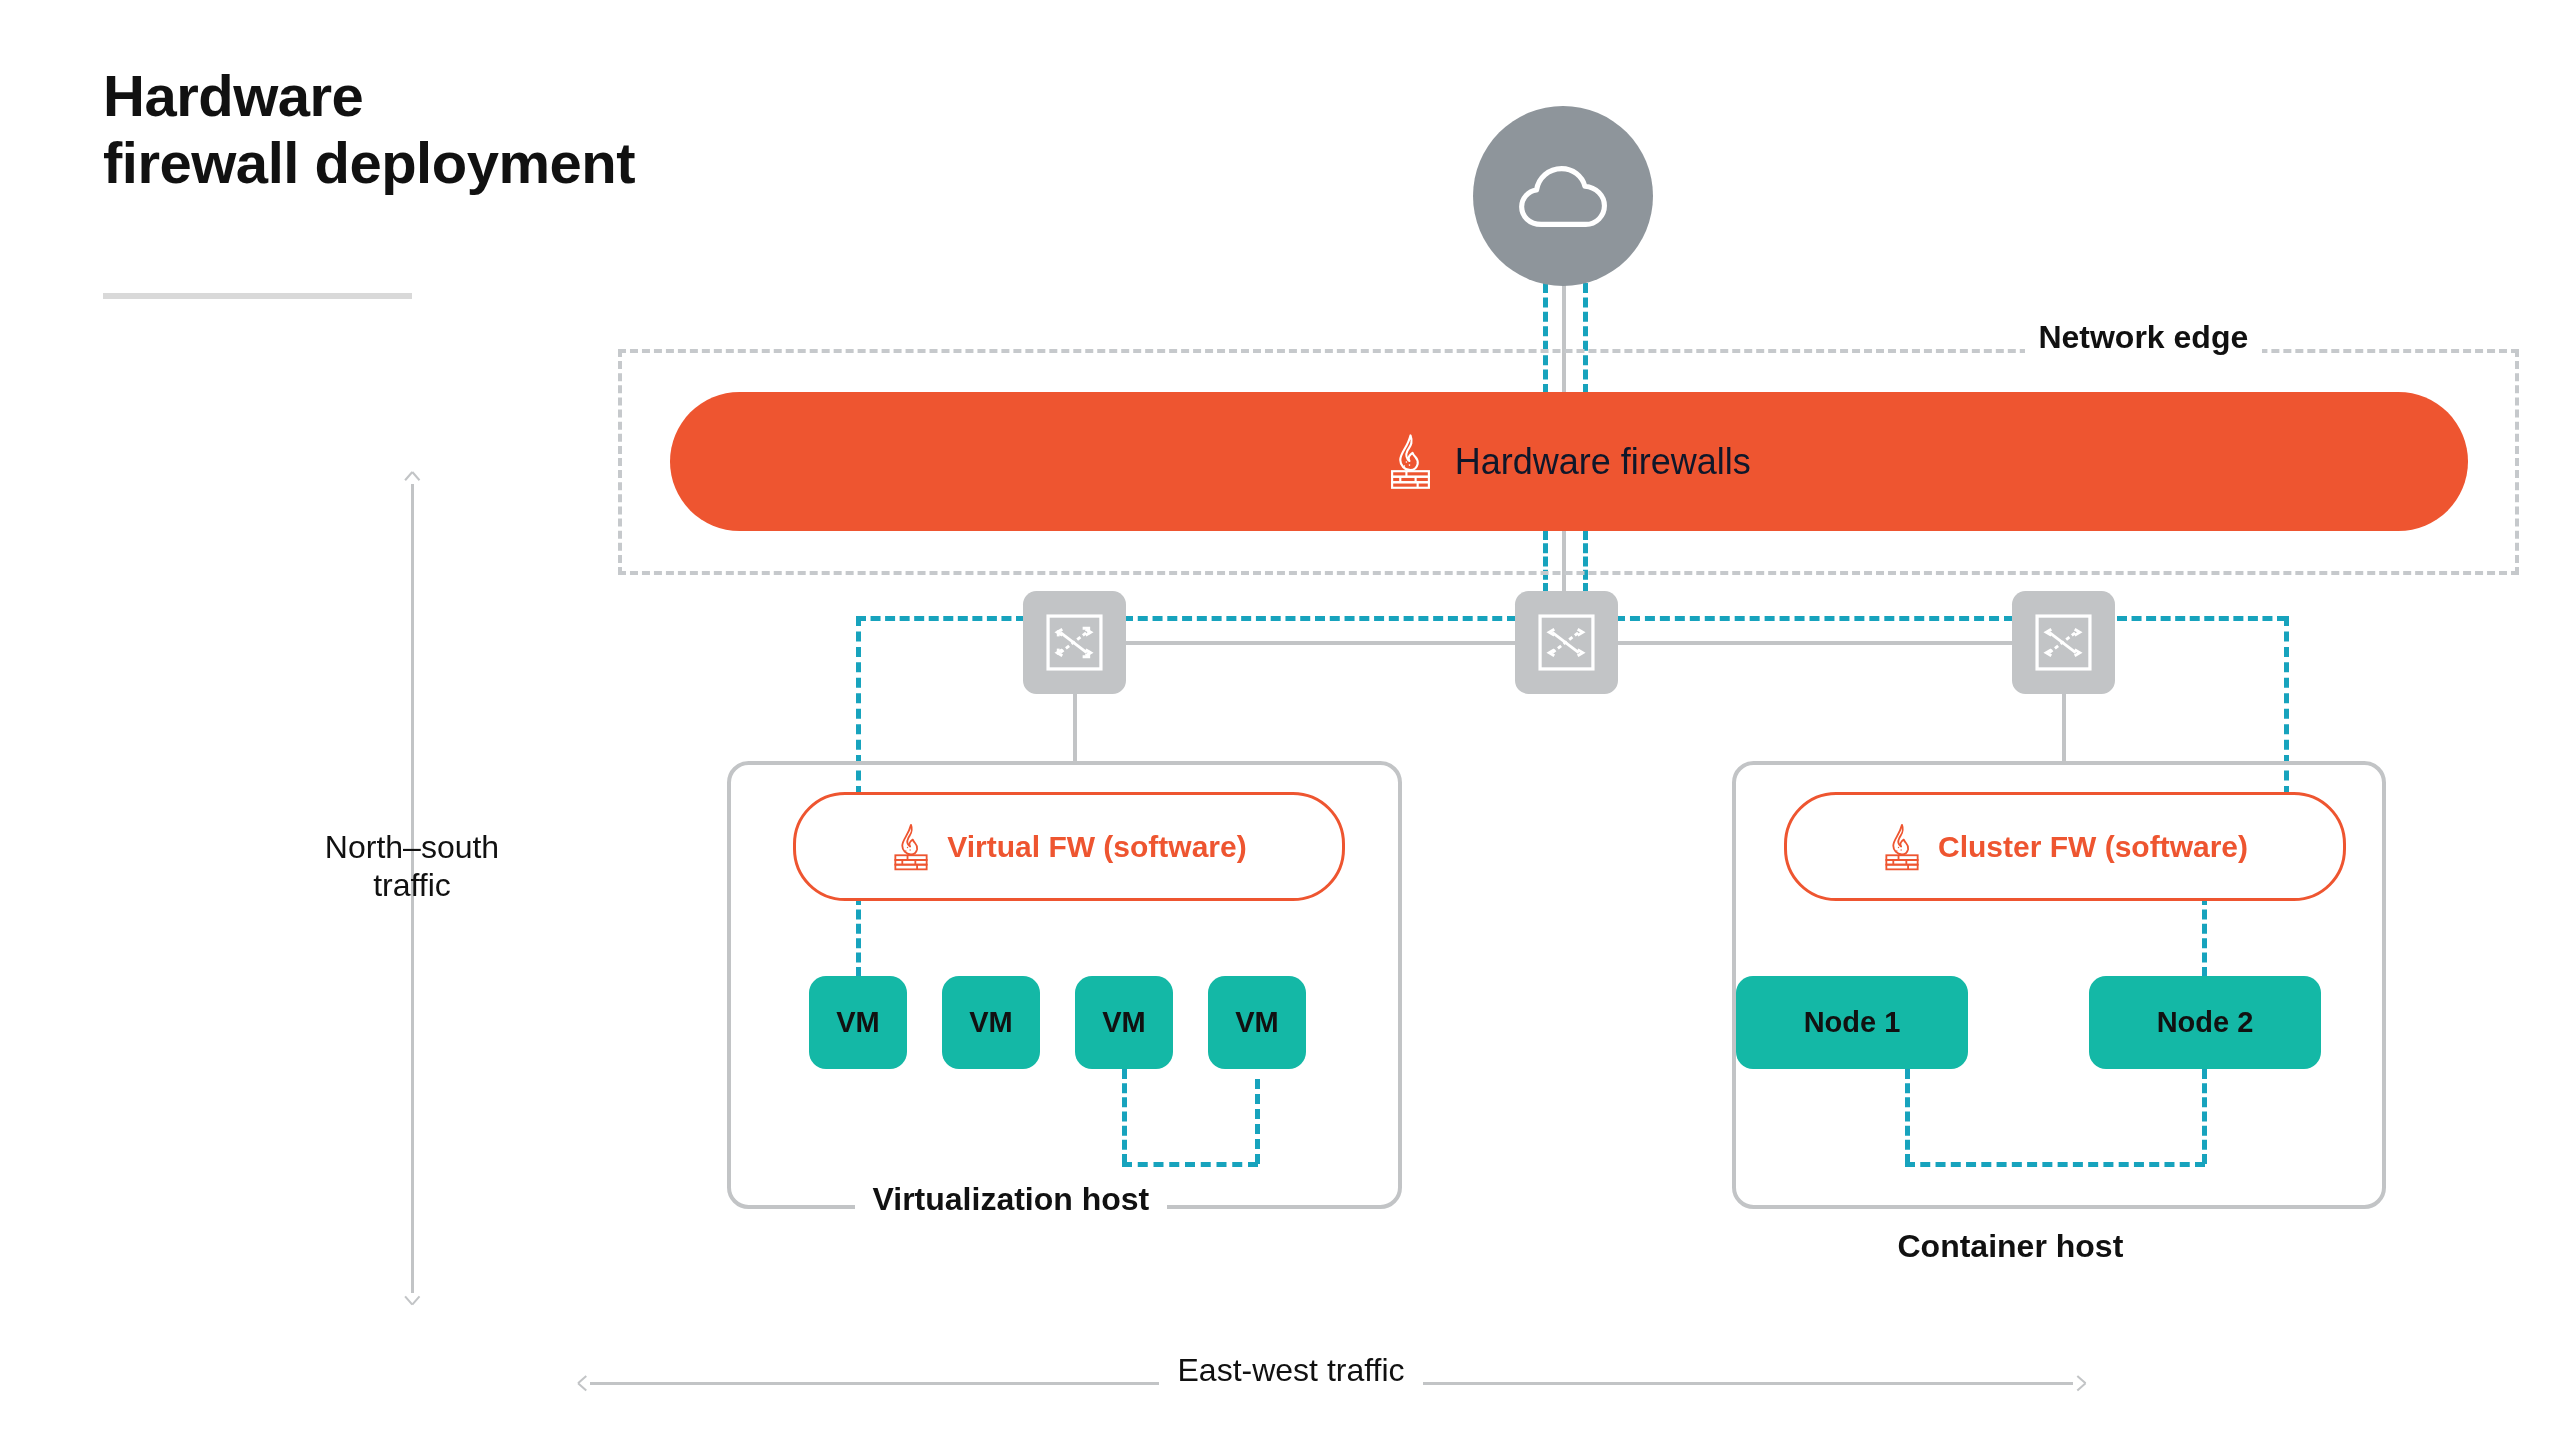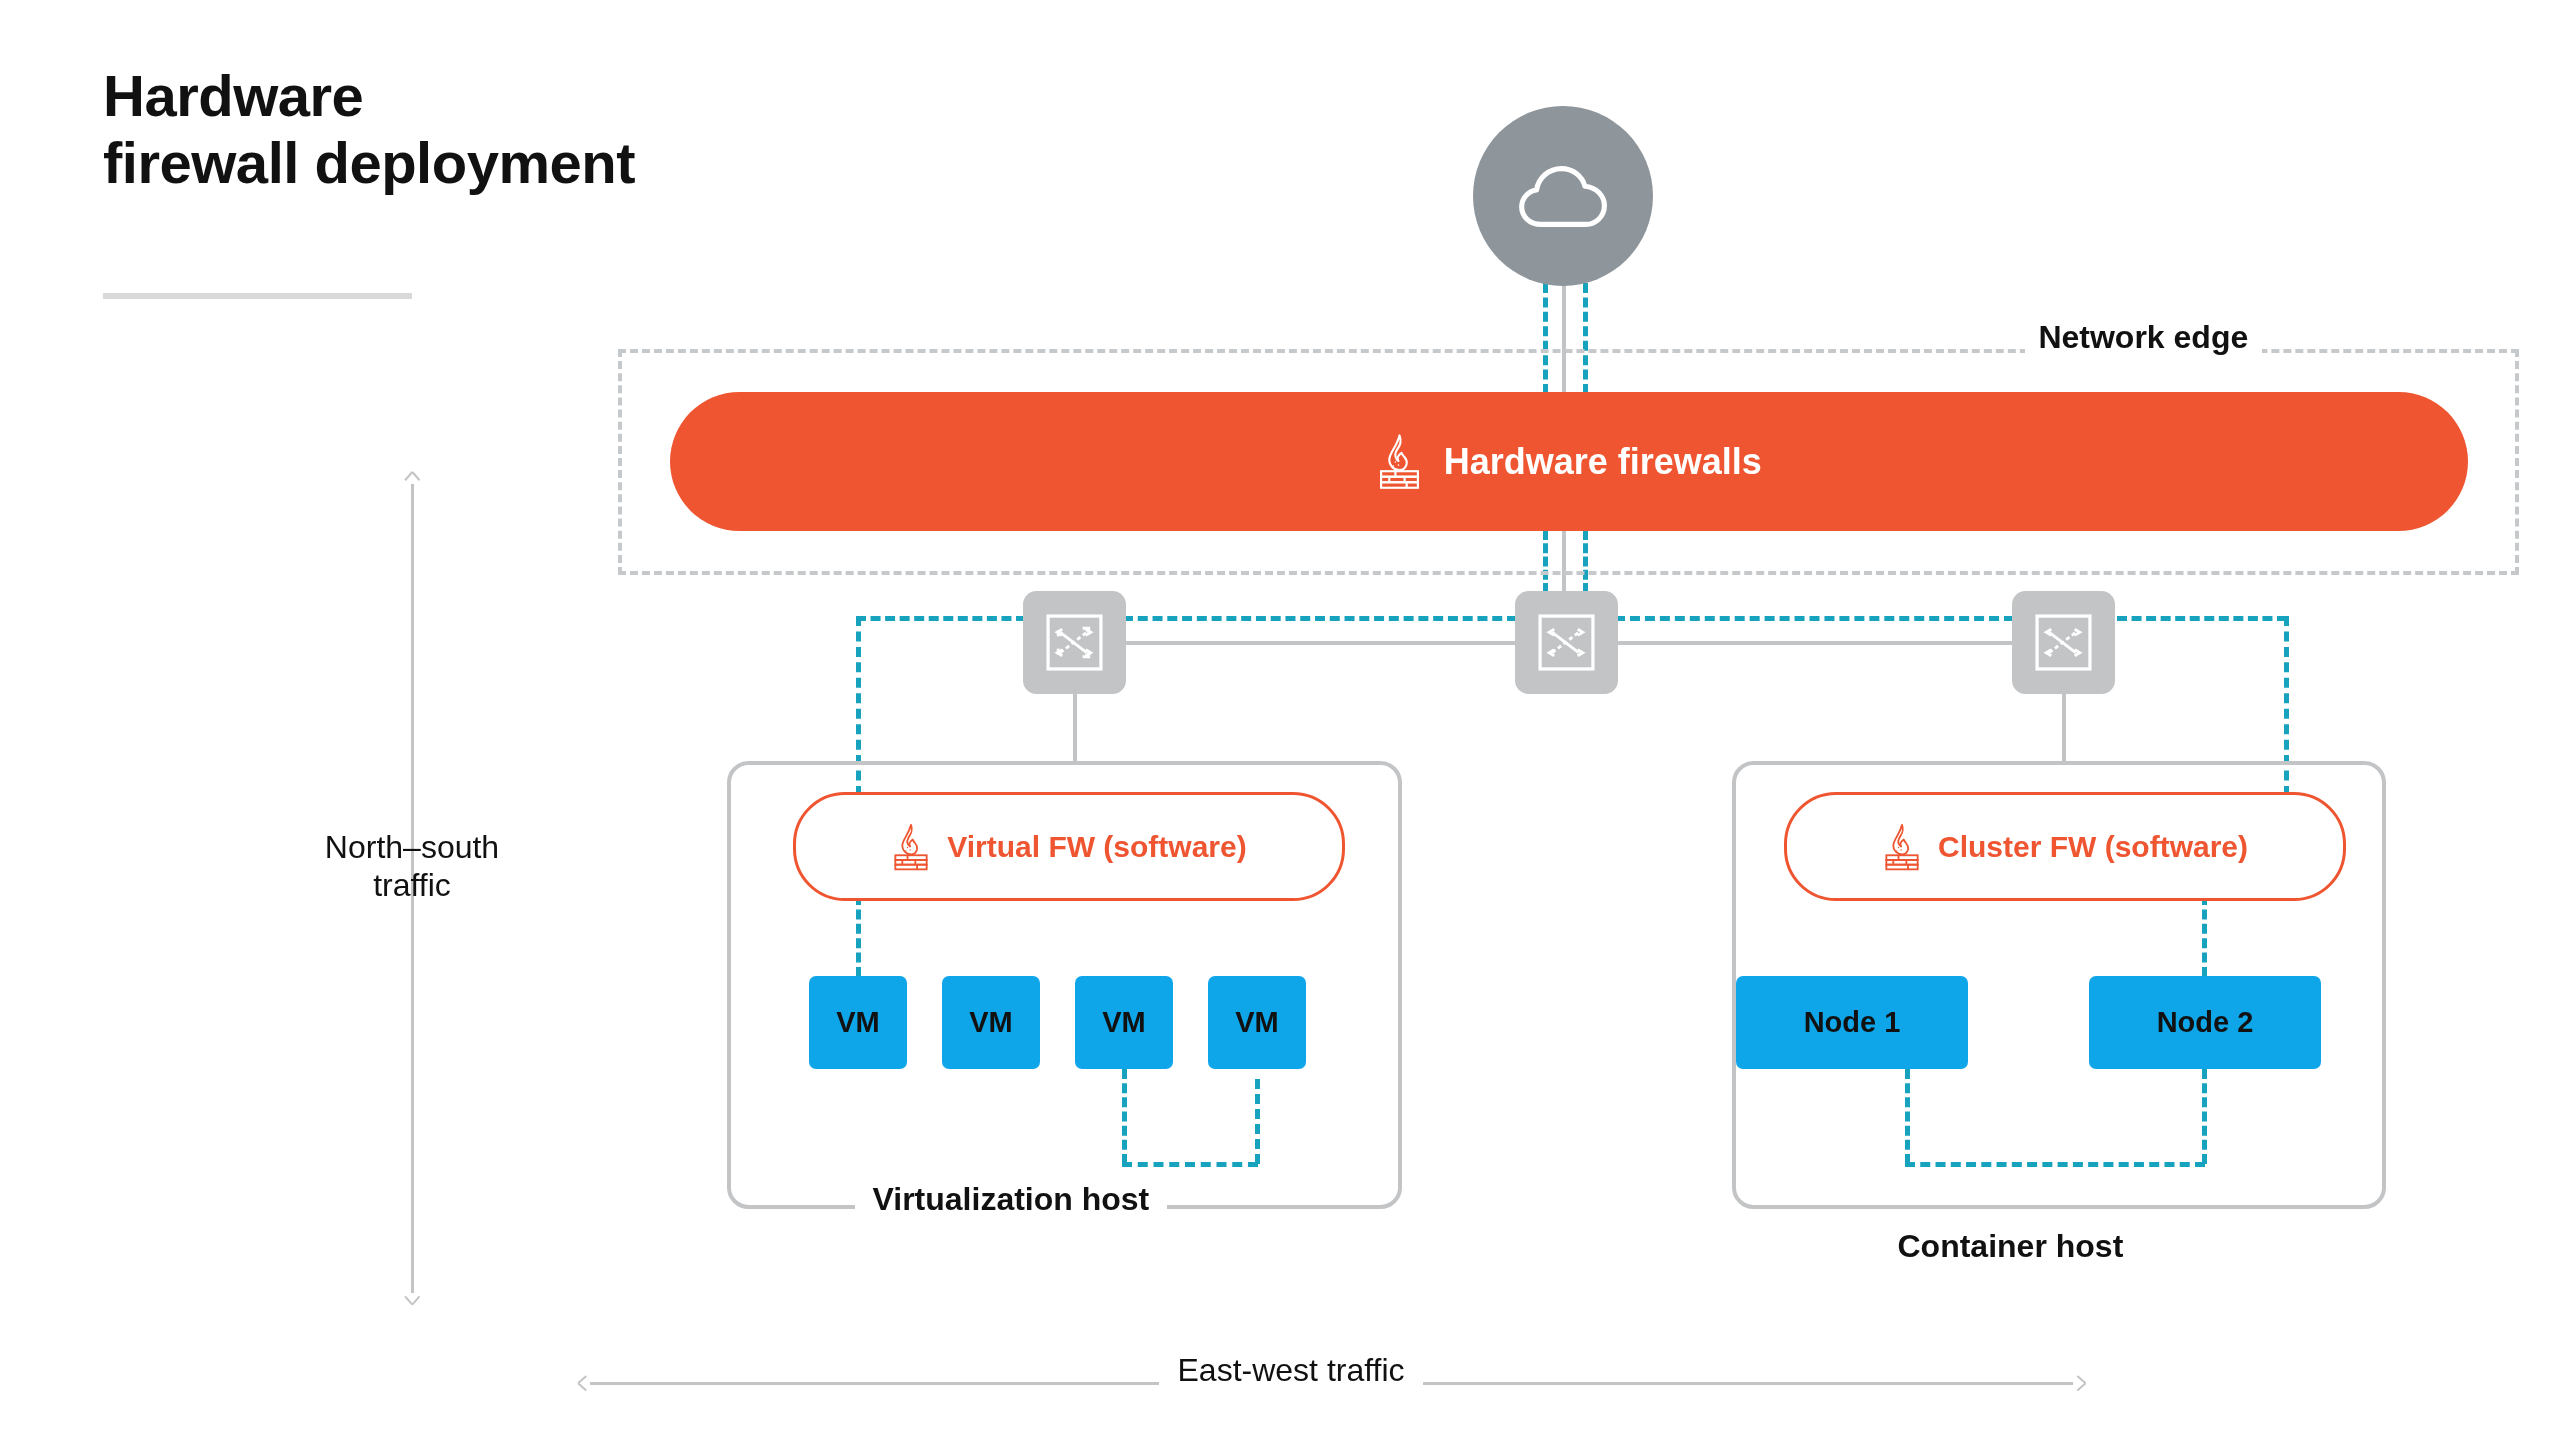--- a/index.html
+++ b/index.html
@@ -24,21 +24,21 @@
   #edge-box{position:absolute;left:618px;top:349px;width:1901px;height:226px;
             border:4.6px dashed #C6C9CC;box-sizing:border-box;}
   #edge-label{position:absolute;left:2025px;top:319px;
               background:#fff;padding:0 13.4px;font-size:32px;font-weight:bold;color:#111;
               white-space:nowrap;}
 
   
   #hw-bar{position:absolute;left:670px;top:392px;width:1798px;height:139px;
           background:#EE5530;border-radius:70px;
           display:flex;align-items:center;justify-content:center;gap:20.6px;}
-  #hw-bar .lbl{font-size:36px;font-weight:bold;color:#ffffff;white-space:nowrap;text-align:center;}
+  #hw-bar .lbl{font-size:36px;font-weight:normal;color:#0f172a;white-space:nowrap;text-align:center;}
 
   
   .switch{position:absolute;width:103px;height:103px;background:#C2C4C6;
           border-radius:13.4px;display:flex;align-items:center;justify-content:center;}
   #switch-left{left:1023px;top:591px;}
   #switch-mid{left:1515px;top:591px;}
   #switch-right{left:2012px;top:591px;}
 
   
   .host{position:absolute;border:4.6px solid #C2C4C6;border-radius:21.6px;box-sizing:border-box;}
@@ -51,21 +51,21 @@
   #label-cont{left:1880px;top:1228px;}
 
   
   .fw-pill{position:absolute;height:103px;border:3.6px solid #EE5530;border-radius:52px;
            display:flex;align-items:center;justify-content:center;gap:16px;background:#fff;}
   #fw-virt{left:793px;top:792px;width:546px;}
   #fw-cont{left:1784px;top:792px;width:556px;}
   .fw-pill .lbl{font-size:30px;font-weight:bold;color:#EE5530;white-space:nowrap;}
 
   
-  .nodebox{position:absolute;background:#0ea5e9;border-radius:7px;
+  .nodebox{position:absolute;background:#14b8a6;border-radius:17px;
            display:flex;align-items:center;justify-content:center;
            font-size:29px;font-weight:bold;color:#111;}
   .vm{width:98px;height:93px;top:976px;}
   #vm1{left:809px;} #vm2{left:942px;} #vm3{left:1075px;} #vm4{left:1208px;}
   .nodeb{width:232px;height:93px;top:976px;}
   #node1{left:1736px;} #node2{left:2089px;}
 
   
   .ln{position:absolute;background:#C2C4C6;}
   .vln{width:3.6px;} .hln{height:3.6px;}

